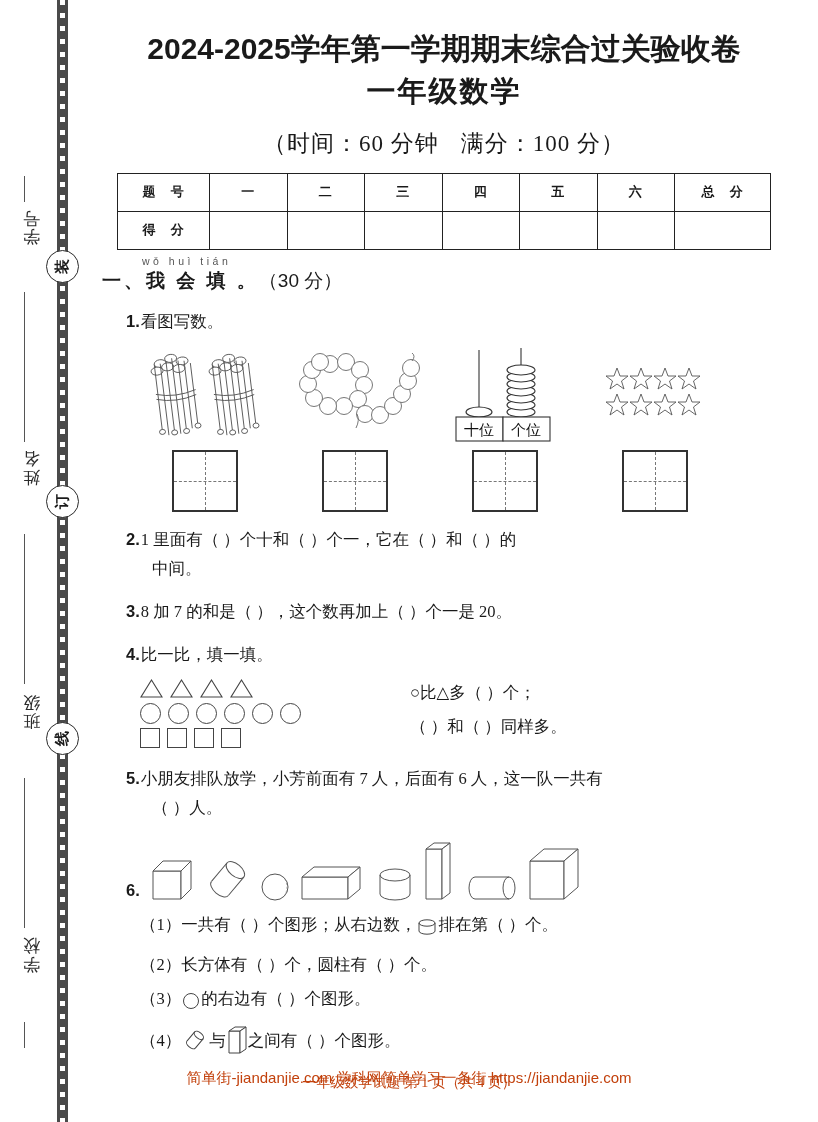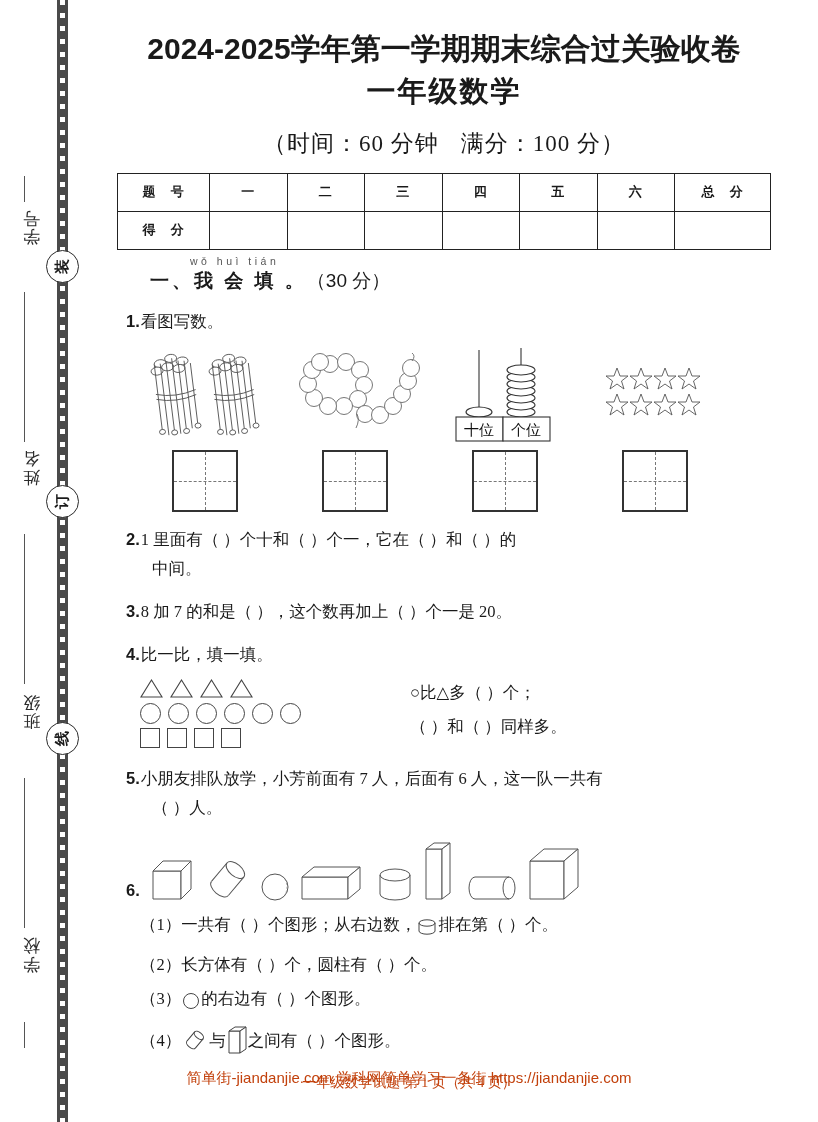--- a/index.html
+++ b/index.html
@@ -82,21 +82,21 @@
     text-align: center;
     font-size: 13px;
     font-weight: bold;
     letter-spacing: 6px;
     padding-left: 6px;
   }
   table.score td.lbl { width: 92px; }
   table.score td.tot { width: 96px; }
 
   
-  .sec-wrap { margin-top: 18px; position: relative; padding-left: 2px; margin-left: 48px; }
+  .sec-wrap { margin-top: 18px; position: relative; padding-left: 2px; }
   .pinyin {
     position: absolute; left: 42px; top: -13px;
     font-size: 10.5px; color: #555; letter-spacing: 3.5px;
     font-family: "Liberation Sans", sans-serif;
   }
   .sec-title {
     font-size: 19px; font-weight: bold; letter-spacing: 3px;
     font-family: "Liberation Sans", sans-serif;
   }
   .sec-title .pts { font-weight: normal; letter-spacing: 0px; }

